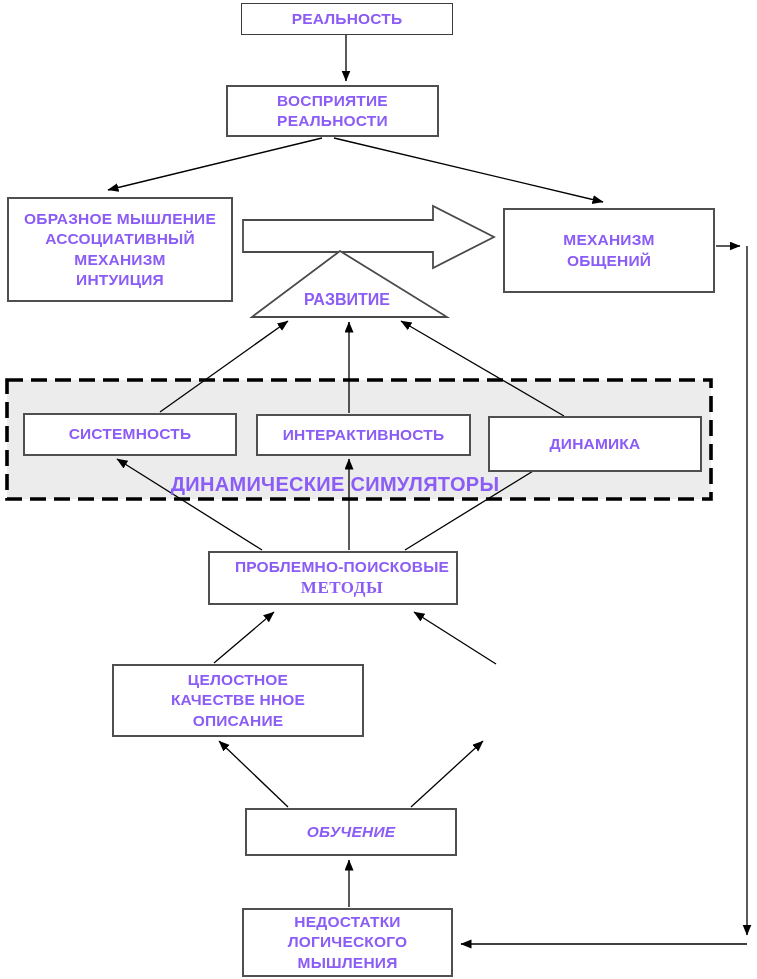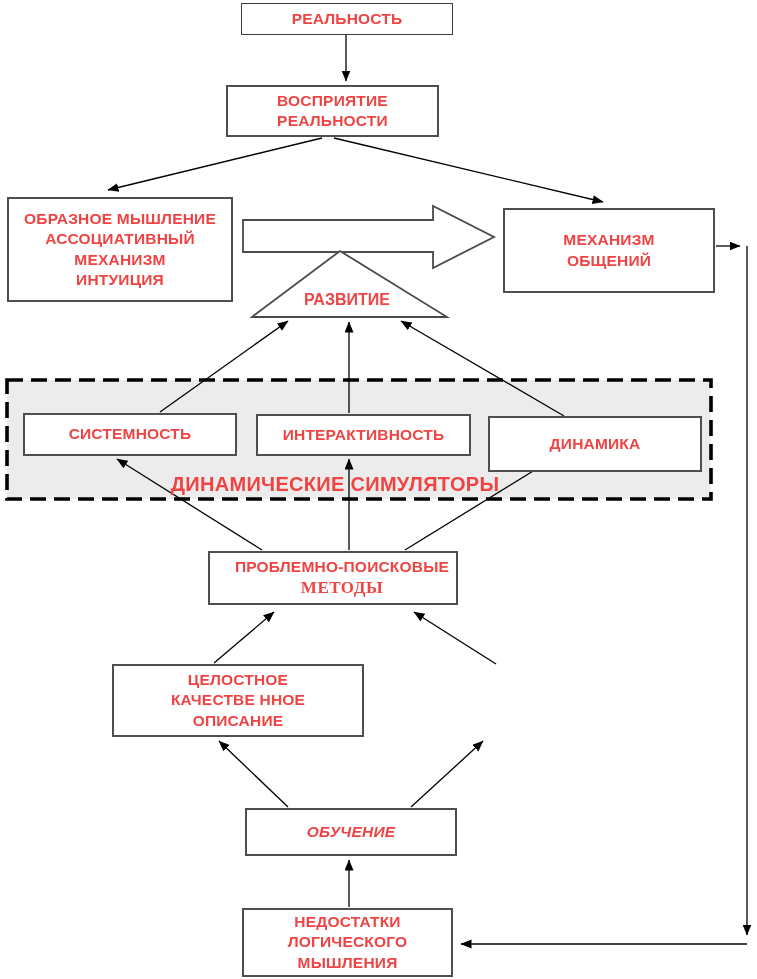--- a/index.html
+++ b/index.html
@@ -1,18 +1,18 @@
 <!DOCTYPE html>
 <html><head>
 <meta charset="utf-8">
 <style>
   html,body{margin:0;padding:0;background:#ffffff;}
   .canvas{
     position:relative;width:757px;height:979px;background:#ffffff;
-    font-family:"Liberation Sans",sans-serif;overflow:hidden;color:#ef4444;
+    font-family:"Liberation Sans",sans-serif;overflow:hidden;color:#8b5cf6;
   }
   .layer{position:absolute;left:0;top:0;width:757px;height:979px;}
   svg.layer{z-index:1;}
   .box{
     position:absolute;z-index:2;background:#ffffff;
     border:2px solid #4f4f4f;box-sizing:border-box;
     display:flex;align-items:center;justify-content:center;
     text-align:center;font-weight:bold;font-size:15.5px;line-height:1.3;
     white-space:pre-line;letter-spacing:0.2px;
   }

